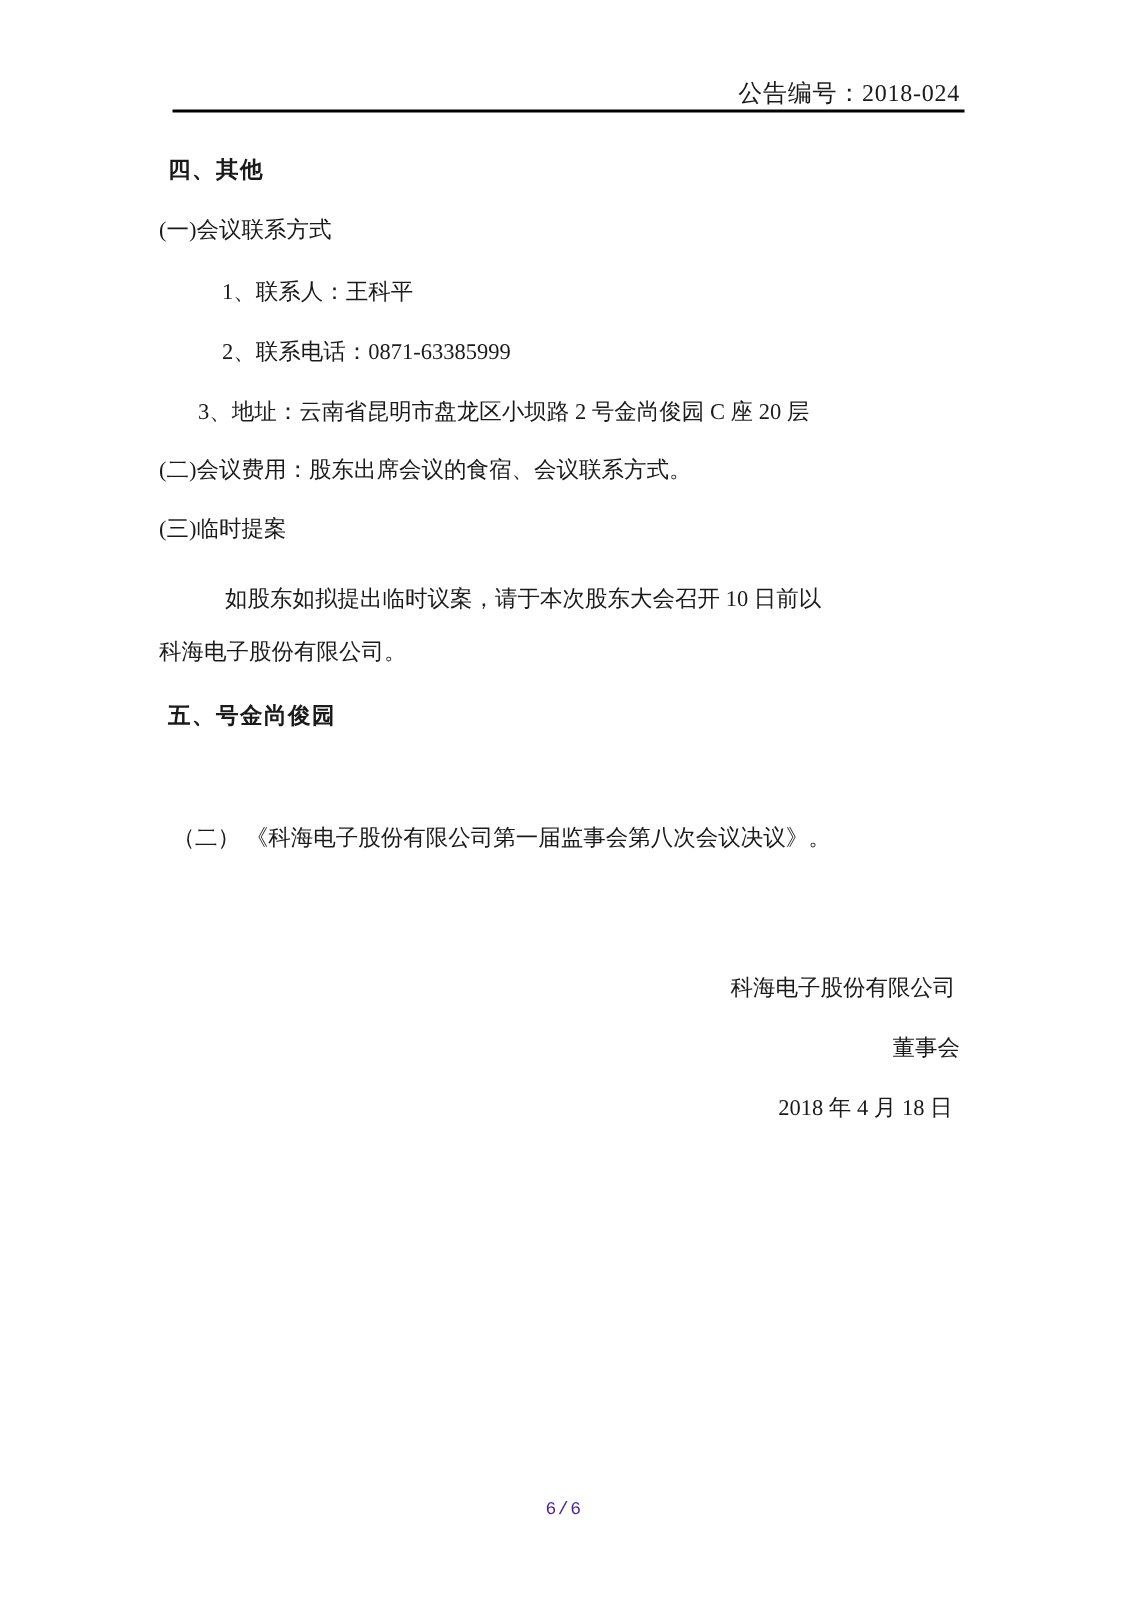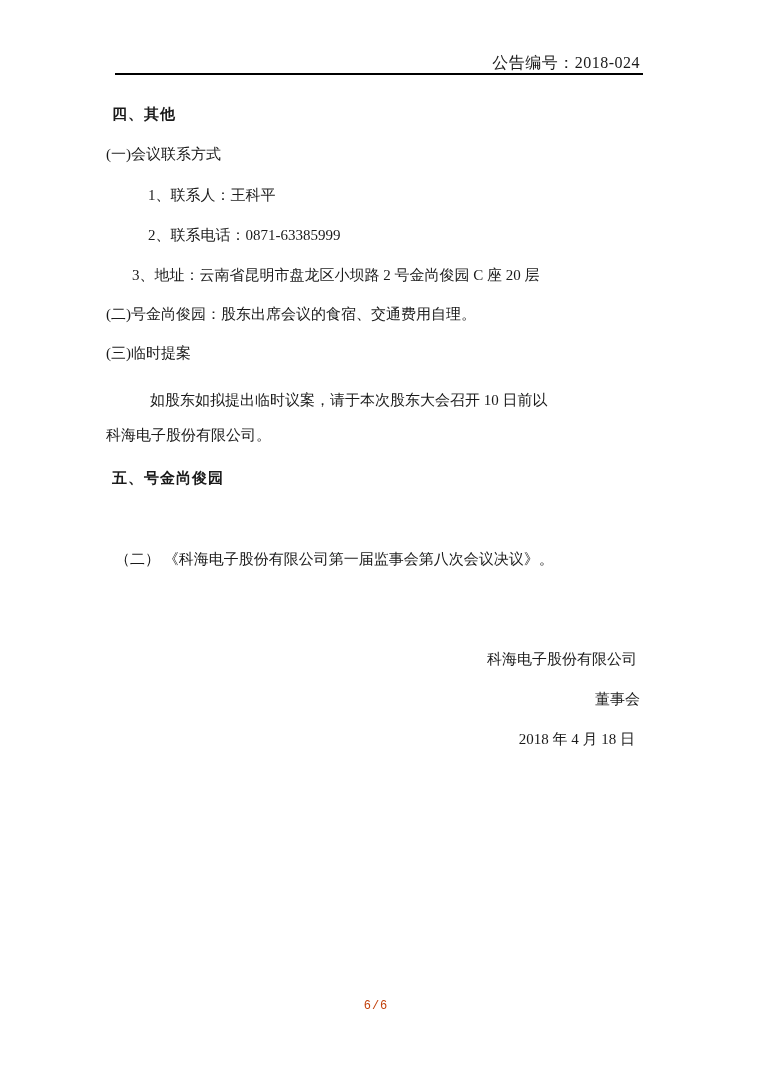--- a/index.html
+++ b/index.html
@@ -52,21 +52,21 @@
   .sig-company  { top: 648px; right: 115px; }
   .sig-board    { top: 688px; right: 112px; }
   .sig-date     { top: 728px; right: 117px; }
   .footer-page {
     top: 995px;
     left: 50%;
     transform: translateX(-50%);
     font-size: 12px;
     letter-spacing: 1px;
     font-family: "Liberation Mono", "DejaVu Sans Mono", monospace;
-    color: #c2410c;
+    color: #4c1d95;
   }
 </style>
 </head>
 <body>
 
 <div class="page">
 
   <div class="txt announce-no">公告编号：2018-024</div>
 
   <div class="header-rule"></div>
@@ -74,21 +74,21 @@
   <div class="txt s4-heading">四、其他</div>
 
   <div class="txt s4-item1">(一)会议联系方式</div>
 
   <div class="txt contact-1">1、联系人：王科平</div>
 
   <div class="txt contact-2">2、联系电话：0871-63385999</div>
 
   <div class="txt contact-3">3、地址：云南省昆明市盘龙区小坝路 2 号金尚俊园 C 座 20 层</div>
 
-  <div class="txt s4-item2">(二)号金尚俊园：股东出席会议的食宿、交通费用自理。</div>
+  <div class="txt s4-item2">(二)会议费用：股东出席会议的食宿、会议联系方式。</div>
 
   <div class="txt s4-item3">(三)临时提案</div>
 
   <div class="txt para-line1">如股东如拟提出临时议案，请于本次股东大会召开 10 日前以</div>
 
   <div class="txt para-line2">科海电子股份有限公司。</div>
 
   <div class="txt s5-heading">五、号金尚俊园</div>
 
 

